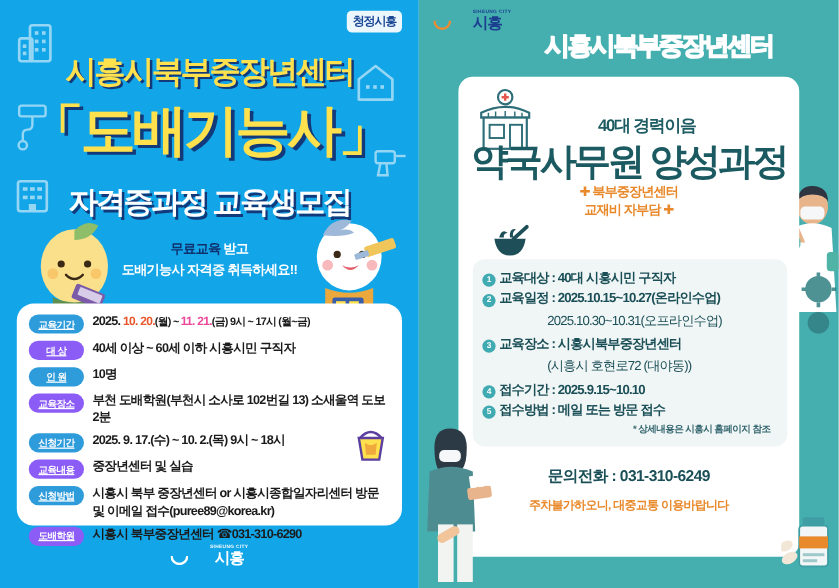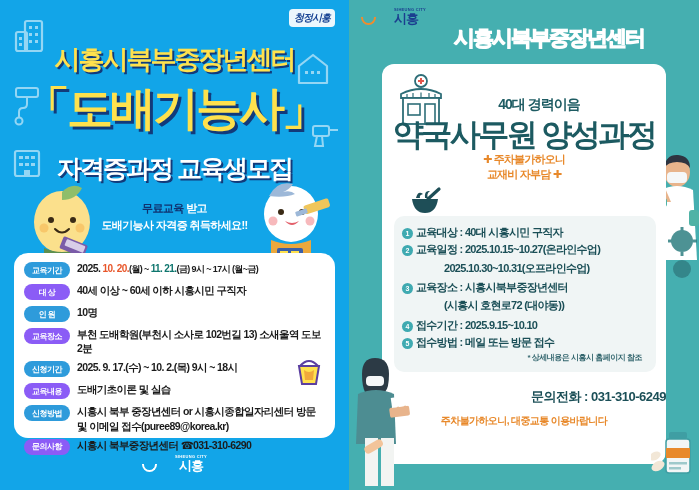--- a/index.html
+++ b/index.html
@@ -21,21 +21,20 @@
   }
   .deco { position: absolute; opacity: .55; }
   .deco svg { display: block; }
 
   .clean-logo {
     position: absolute; top: 9px; right: 14px;
     font-size: 10px; font-weight: bold; color: #1b3e8f;
     background: #ffffff; border-radius: 4px;
     padding: 2px 5px; letter-spacing: -1px;
     opacity: .92;
-    font-style: italic;
   }
 
   .l-title1 {
     position: absolute; top: 42px; left: 0; width: 349px;
     text-align: center;
     font-size: 26px; font-weight: 900; color: #FFE14D;
     letter-spacing: -2px;
     text-shadow: 2px 2px 0 #123a7a;
     white-space: nowrap;
   }
@@ -74,31 +73,31 @@
     border-radius: 14px;
     padding: 8px 10px 6px 10px;
   }
   .l-row { display: flex; align-items: flex-start; margin-bottom: 5px; }
   .badge {
     flex: none; display: inline-block;
     min-width: 46px; text-align: center;
     font-size: 8px; font-weight: bold; color: #ffffff;
     border-radius: 9px; padding: 2.5px 5px;
     letter-spacing: -.5px;
-    margin-right: 7px; margin-top: 1px;
+    margin-right: 7px; margin-top: 1px; text-decoration: underline;
   }
   .badge.b-blue { background: #2E9BDB; }
   .badge.b-green { background: #8b5cf6; }
   .l-val {
     font-size: 10.5px; color: #1b1b1b; line-height: 1.35;
     letter-spacing: -.6px; font-weight: 600;
   }
   .l-val .big { font-size: 10px; font-weight: 900; }
   .l-val .orange { color: #E8562A; }
-  .l-val .green { color: #0f766e; }
+  .l-val .green { color: #ec4899; }
   .l-val .small { font-size: 9px; }
 
   .paintbucket { position: absolute; right: 12px; bottom: 48px; }
 
   .l-footer-logo {
     position: absolute; bottom: 14px; left: 0; width: 349px;
     text-align: center;
   }
   .sh-logo { display: inline-flex; align-items: flex-end; gap: 18px; }
   .sh-logo .smile {
@@ -171,26 +170,26 @@
   }
   .r-item { display: flex; align-items: center; margin-bottom: 3px; }
   .num {
     flex: none; width: 11px; height: 11px; border-radius: 50%;
     background: #3FAAB1; color: #ffffff;
     font-size: 7px; font-weight: bold;
     display: flex; align-items: center; justify-content: center;
     margin-right: 3px; margin-top: 2px;
   }
   .r-txt { font-size: 11px; font-weight: 900; color: #1B4F57; letter-spacing: -.7px; line-height: 1.3; }
-  .r-cont { margin-left: 42px; font-size: 11px; font-weight: 700; color: #1B4F57; letter-spacing: -.7px; line-height: 1.5; }
+  .r-cont { margin-left: 54px; font-size: 11px; font-weight: 400; color: #1B4F57; letter-spacing: -.7px; line-height: 1.5; }
   .r-note { text-align: right; font-size: 8px; font-weight: bold; color: #33666e; letter-spacing: -.5px; margin-top: 2px; padding-right: 6px; }
 
   .r-phone {
     position: absolute; bottom: 58px; left: 0; width: 284px;
-    text-align: right; font-size: 13px; font-weight: 900;
+    text-align: center; font-size: 13px; font-weight: 900;
     color: #1B4F57; letter-spacing: -.5px;
   }
   .r-park {
     position: absolute; bottom: 36px; left: 0; width: 284px;
     text-align: center; font-size: 10px; font-weight: 900;
     color: #E8892B; letter-spacing: -.6px;
   }
   .doc-right { position: absolute; right: 0px; top: 150px; }
   .nurse-left { position: absolute; left: 0px; bottom: 0px; }
   .pills { position: absolute; right: 4px; bottom: 10px; }
@@ -328,30 +327,30 @@
         <span class="l-val">부천 도배학원(부천시 소사로 102번길 13) 소새울역 도보2분</span>
       </div>
 
       <div class="l-row">
         <span class="badge b-blue">신청기간</span>
         <span class="l-val">2025. 9. 17.(수) ~ 10. 2.(목)  9시 ~ 18시</span>
       </div>
 
       <div class="l-row">
         <span class="badge b-green">교육내용</span>
-        <span class="l-val">도배기초이론 및 실습</span>
+        <span class="l-val">중장년센터 및 실습</span>
       </div>
 
       <div class="l-row">
         <span class="badge b-blue">신청방법</span>
         <span class="l-val">시흥시 북부 중장년센터 or 시흥시종합일자리센터 방문 및 이메일 접수(puree89@korea.kr)</span>
       </div>
 
       <div class="l-row">
-        <span class="badge b-green">문의사항</span>
+        <span class="badge b-green">도배학원</span>
         <span class="l-val">시흥시 북부중장년센터  ☎031-310-6290</span>
       </div>
 
       <div class="paintbucket">
         <svg width="28" height="30" viewBox="0 0 28 30">
             <path d="M4 10 L24 10 L21 28 L7 28 Z" fill="#FFE14D" stroke="#5B3FA0" stroke-width="2"></path>
             <path d="M5 10 q9 -10 18 0" fill="none" stroke="#5B3FA0" stroke-width="2"></path>
             <path d="M9 14 q5 4 10 0 l-1 10 l-8 0z" fill="#F0A93C"></path>
           </svg>
       </div>
@@ -416,21 +415,21 @@
               <path d="M40 20 v4"></path>
             </g>
           <rect x="8" y="24" width="36" height="26" fill="#fff" stroke="#2E6E78" stroke-width="1.8"></rect>
           <rect x="13" y="30" width="12" height="11" fill="none" stroke="#2E6E78" stroke-width="1.6"></rect>
           <rect x="30" y="30" width="10" height="20" fill="none" stroke="#2E6E78" stroke-width="1.6"></rect>
         </svg>
       </div>
 
       <div class="r-t1">40대 경력이음</div>
       <div class="r-t2">약국사무원 양성과정</div>
-      <div class="r-t3"><span class="cross">✚</span> <span>주차불가하오니</span></div>
+      <div class="r-t3"><span class="cross">✚</span> <span>북부중장년센터</span></div>
       <div class="r-t4"><span>교재비 자부담</span> <span class="cross">✚</span></div>
 
       <div class="mortar">
         <svg width="34" height="30" viewBox="0 0 34 30">
           <path d="M4 13 L30 13 Q28 27 17 27 Q6 27 4 13 Z" fill="#1E4E57"></path>
           <path d="M20 13 L31 3" stroke="#1E4E57" stroke-width="3.2" stroke-linecap="round"></path>
           <path d="M8 12 q2 -8 7 -4 q-4 1 -3 4z" fill="#1E4E57"></path>
           <path d="M17 12 q-1 -8 5 -7 q-4 3 -2 7z" fill="#1E4E57"></path>
         </svg>
       </div>

